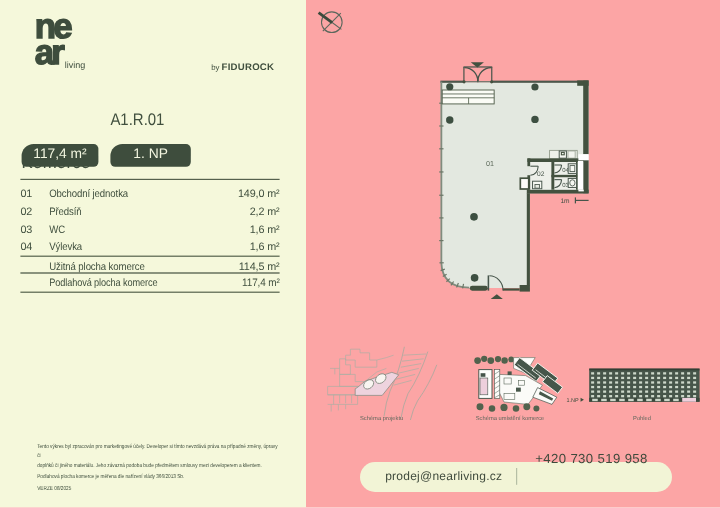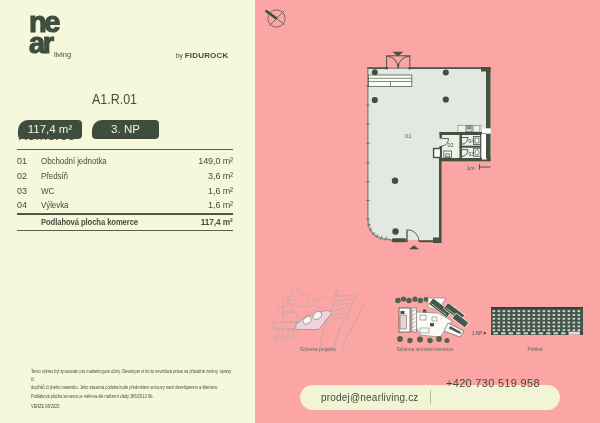--- a/index.html
+++ b/index.html
@@ -23,53 +23,57 @@
 </svg>
 
 <div class="abs dk" style="left:176px;top:51px;font-size:6.5px;">by <b style="font-size:8px;letter-spacing:.2px;text-align:right;">FIDUROCK</b></div>
 
 <div class="abs dk" style="left:18px;top:91px;font-size:14px;letter-spacing:.2px;margin-top:36px;">Komerce</div>
 
 <div class="abs dk" style="left:92px;top:91px;font-size:14px;letter-spacing:0;transform:scaleX(.89);transform-origin:left;">A1.R.01</div>
 
 <div class="abs" style="left:18px;top:120px;width:64px;height:19px;background:#3e4d3d;border-radius:10px 4px 4px 4px;color:#f3f6e0;font-size:11.5px;text-align:center;line-height:19px;">117,4 m²</div>
 
-<div class="abs" style="left:92px;top:120px;width:67px;height:19px;background:#3e4d3d;border-radius:10px 4px 4px 4px;color:#f3f6e0;font-size:11.5px;text-align:center;line-height:19px;">3. NP</div>
+<div class="abs" style="left:92px;top:120px;width:67px;height:19px;background:#3e4d3d;border-radius:10px 4px 4px 4px;color:#f3f6e0;font-size:11.5px;text-align:center;line-height:19px;">1. NP</div>
 
 <div class="abs dk" style="left:17px;top:149px;width:216px;font-size:9px;letter-spacing:-.1px;">
   <div style="border-top:1px solid #55614d;margin-bottom:4.3px;"></div>
 
   <div style="position:relative;height:14.7px;line-height:14.7px;">
         <span style="position:absolute;left:0;">01</span>
         <span style="position:absolute;left:24px;transform:scaleX(.89);transform-origin:left;">Obchodní jednotka</span>
         <span style="position:absolute;right:0;">149,0 m²</span>
       </div>
 
   <div style="position:relative;height:14.7px;line-height:14.7px;">
         <span style="position:absolute;left:0;">02</span>
         <span style="position:absolute;left:24px;transform:scaleX(.89);transform-origin:left;">Předsíň</span>
-        <span style="position:absolute;right:0;">3,6 m²</span>
+        <span style="position:absolute;right:0;">2,2 m²</span>
       </div>
 
   <div style="position:relative;height:14.7px;line-height:14.7px;">
         <span style="position:absolute;left:0;">03</span>
         <span style="position:absolute;left:24px;transform:scaleX(.89);transform-origin:left;">WC</span>
         <span style="position:absolute;right:0;">1,6 m²</span>
       </div>
 
   <div style="position:relative;height:14.7px;line-height:14.7px;">
         <span style="position:absolute;left:0;">04</span>
         <span style="position:absolute;left:24px;transform:scaleX(.89);transform-origin:left;">Výlevka</span>
         <span style="position:absolute;right:0;">1,6 m²</span>
       </div>
   <div style="border-top:1px solid #55614d;"></div>
 
+  <div style="position:relative;height:13.4px;line-height:16px;">
+        <span style="position:absolute;left:24px;transform:scaleX(.89);transform-origin:left;">Užitná plocha komerce</span>
+        <span style="position:absolute;right:0;">114,5 m²</span>
+      </div>
   <div style="border-top:1.4px solid #44523f;"></div>
 
-  <div style="position:relative;height:14.6px;line-height:14.6px;font-weight:bold;">
+  <div style="position:relative;height:14.6px;line-height:14.6px;font-weight:normal;">
         <span style="position:absolute;left:24px;transform:scaleX(.85);transform-origin:left;">Podlahová plocha komerce</span>
         <span style="position:absolute;right:0;transform:scaleX(.92);transform-origin:right;">117,4 m²</span>
       </div>
   <div style="border-top:1px solid #55614d;"></div>
 </div>
 
 <div class="abs dk" style="left:31px;top:368px;width:240px;font-size:4.7px;line-height:8.1px;transform:scaleX(.84);transform-origin:left;">
 Tento výkres byl zpracován pro marketingové účely. Developer si tímto nevzdává práva na případné změny, úpravy či<br>
 doplňků či jiného materiálu. Jeho závazná podoba bude předmětem smlouvy mezi developerem a klientem.
 <div style="margin-top:1px;">Podlahová plocha komerce je měřena dle nařízení vlády 366/2013 Sb.</div>

